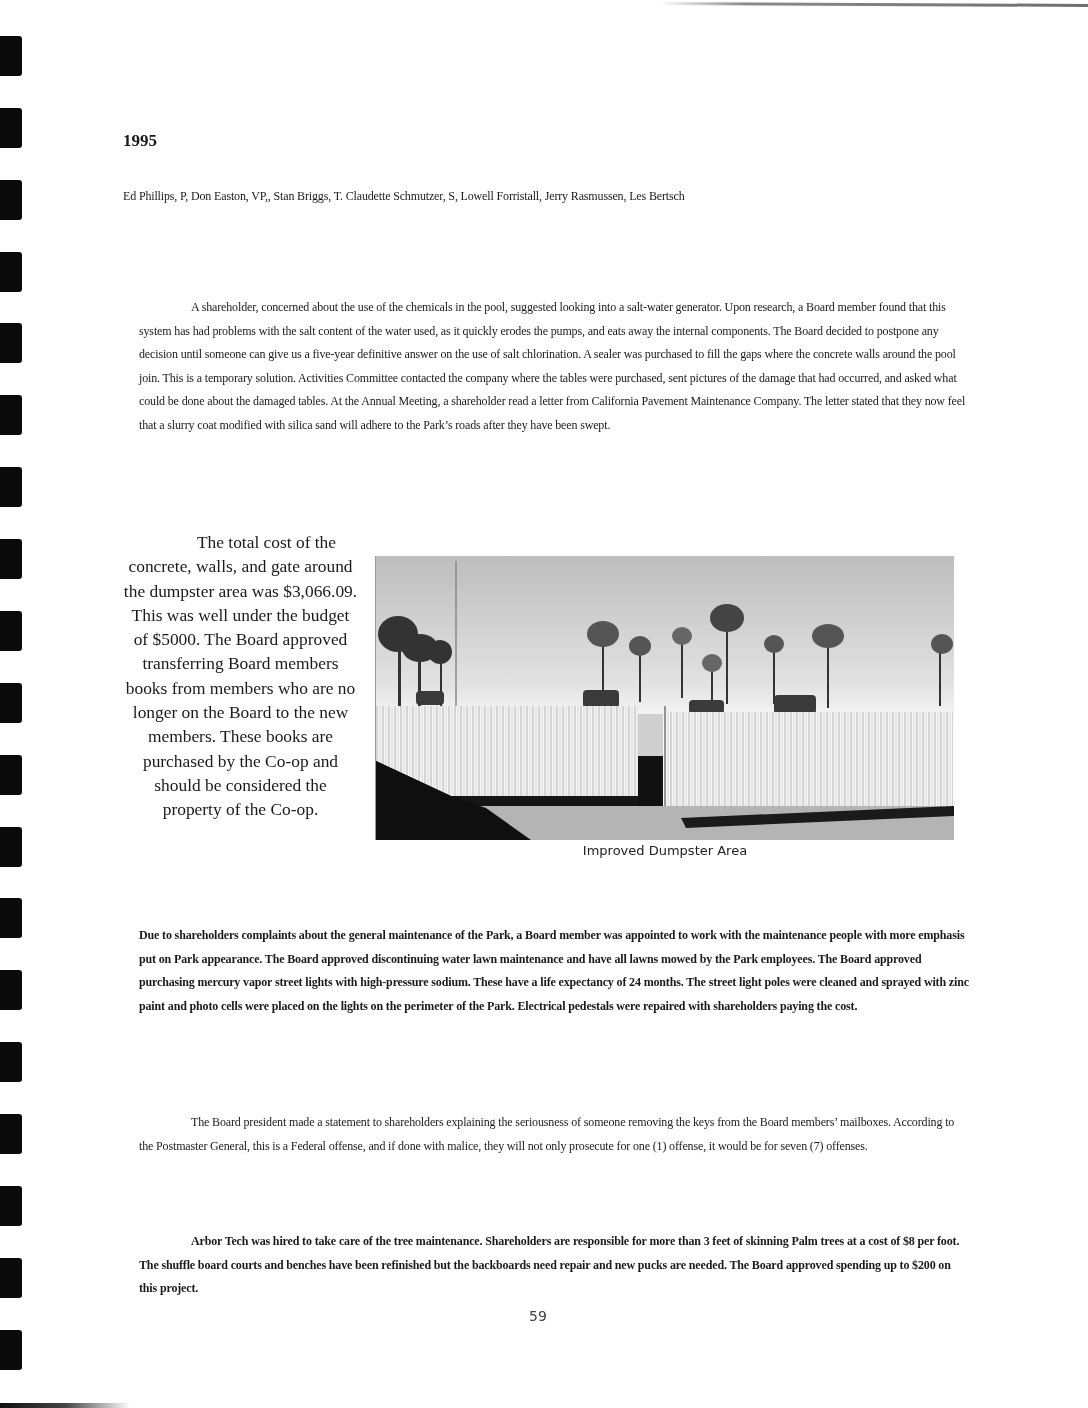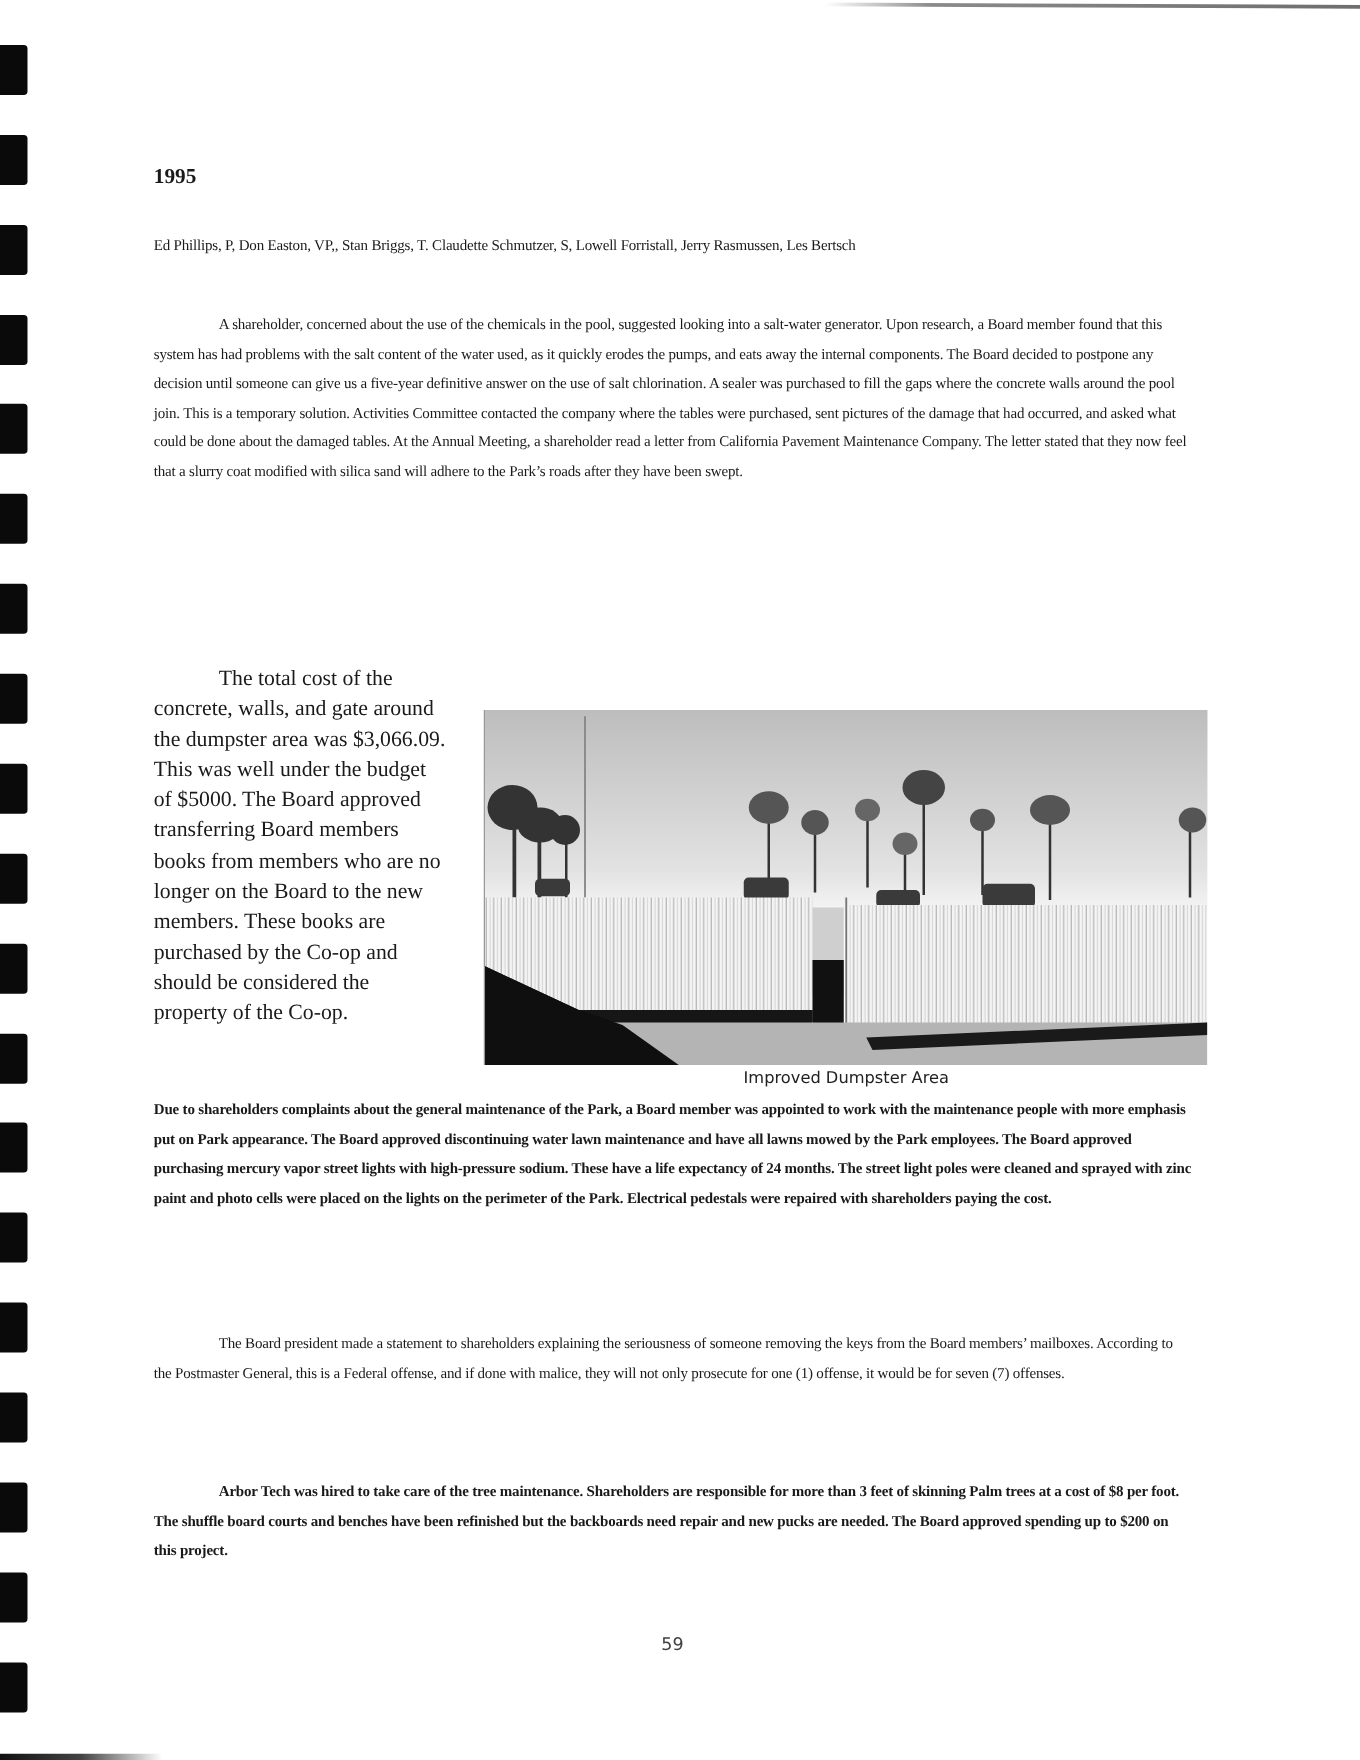--- a/index.html
+++ b/index.html
@@ -69,41 +69,43 @@
       text-align: left;
     }
     .members {
       position: absolute;
       left: 0;
       top: 185px;
       width: 830px;
     }
     .para {
       position: absolute;
-      left: 0;
+      left: 16px;
       width: 830px;
       text-indent: 52px;
+      margin-top: 48px;
     }
     #p1 { top: 248px; }
     .wrap-block {
       position: absolute;
       left: 0;
       top: 530px;
       width: 235px;
       font-size: 17.4px;
       line-height: 24.3px;
       text-indent: 52px;
       margin: 0;
+      text-align: center;
     }
     .figure {
       position: absolute;
       left: 252px;
       top: 556px;
       width: 580px;
-      margin: 12px;
+      margin: 0;
     }
     .photo {
       width: 578px;
       height: 284px;
       position: relative;
       overflow: hidden;
       background: linear-gradient(180deg, #c9c9c9 0%, #e6e6e6 30%, #f7f7f7 55%, #ffffff 60%);
       border-left: 1px solid #999;
     }
     .caption {

